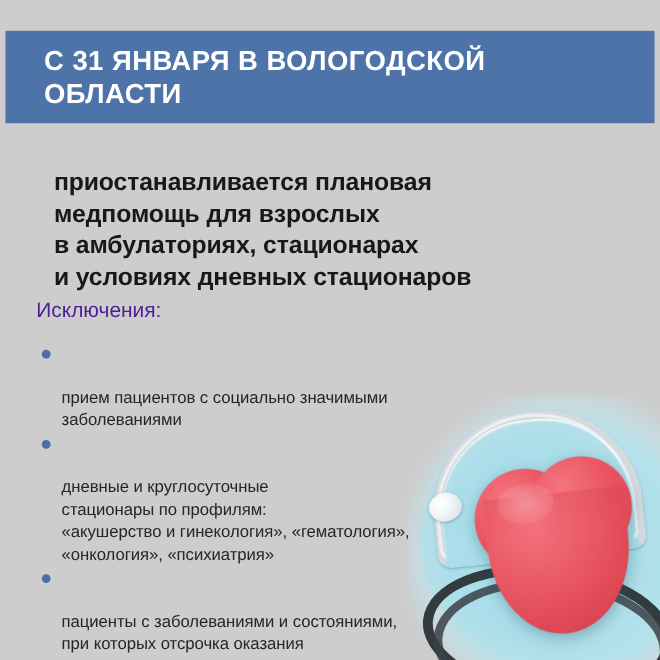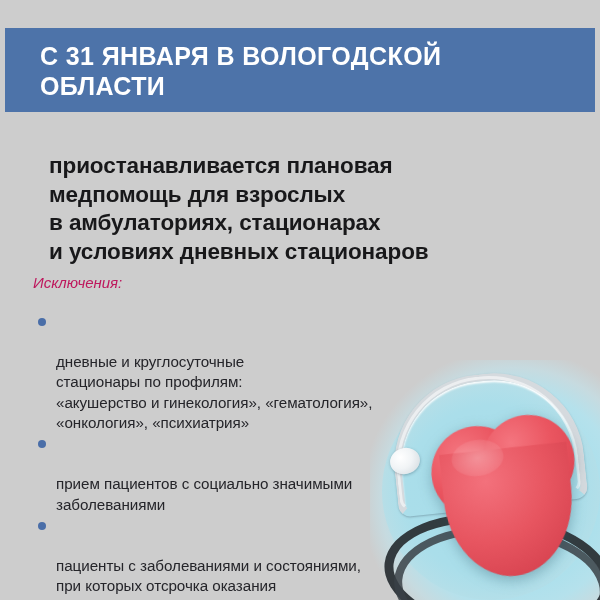--- a/index.html
+++ b/index.html
@@ -192,25 +192,24 @@
     letter-spacing: -0.1px;
     white-space: pre-line;
   }
 
   
   .exceptions-label {
     position: absolute;
     left: 33px;
     top: 271px;
     margin: 0;
-    color: #be185d;
-    font-size: 15px;
+    color: #4c1d95;
+    font-size: 19px;
     font-weight: normal;
     line-height: 24px;
-    font-style: italic;
   }
 
   .bullet-list {
     position: absolute;
     left: 33px;
     top: 311px;
     width: 420px;
     margin: 0;
     padding: 0;
     list-style: none;
@@ -263,29 +262,29 @@
   <h2 class="headline">приостанавливается плановая
 медпомощь для взрослых
 в амбулаториях, стационарах
 и условиях дневных стационаров</h2>
 
   <p class="exceptions-label">Исключения:</p>
 
   <ul class="bullet-list">
     <li class="bullet-item">
       <span class="bullet-dot"></span>
+      <span>прием пациентов с социально значимыми
+заболеваниями</span>
+    </li>
+    <li class="bullet-item">
+      <span class="bullet-dot"></span>
       <span>дневные и круглосуточные
 стационары по профилям:
 «акушерство и гинекология», «гематология»,
 «онкология», «психиатрия»</span>
-    </li>
-    <li class="bullet-item">
-      <span class="bullet-dot"></span>
-      <span>прием пациентов с социально значимыми
-заболеваниями</span>
     </li>
     <li class="bullet-item">
       <span class="bullet-dot"></span>
       <span>пациенты с заболеваниями и состояниями,
 при которых отсрочка оказания
 медпомощи может повлечь ухудшение
 их состояния, угрозу жизни и здоровью,
 включая острые заболевания, травмы,
 обострения  хронических заболеваний</span>
     </li>

